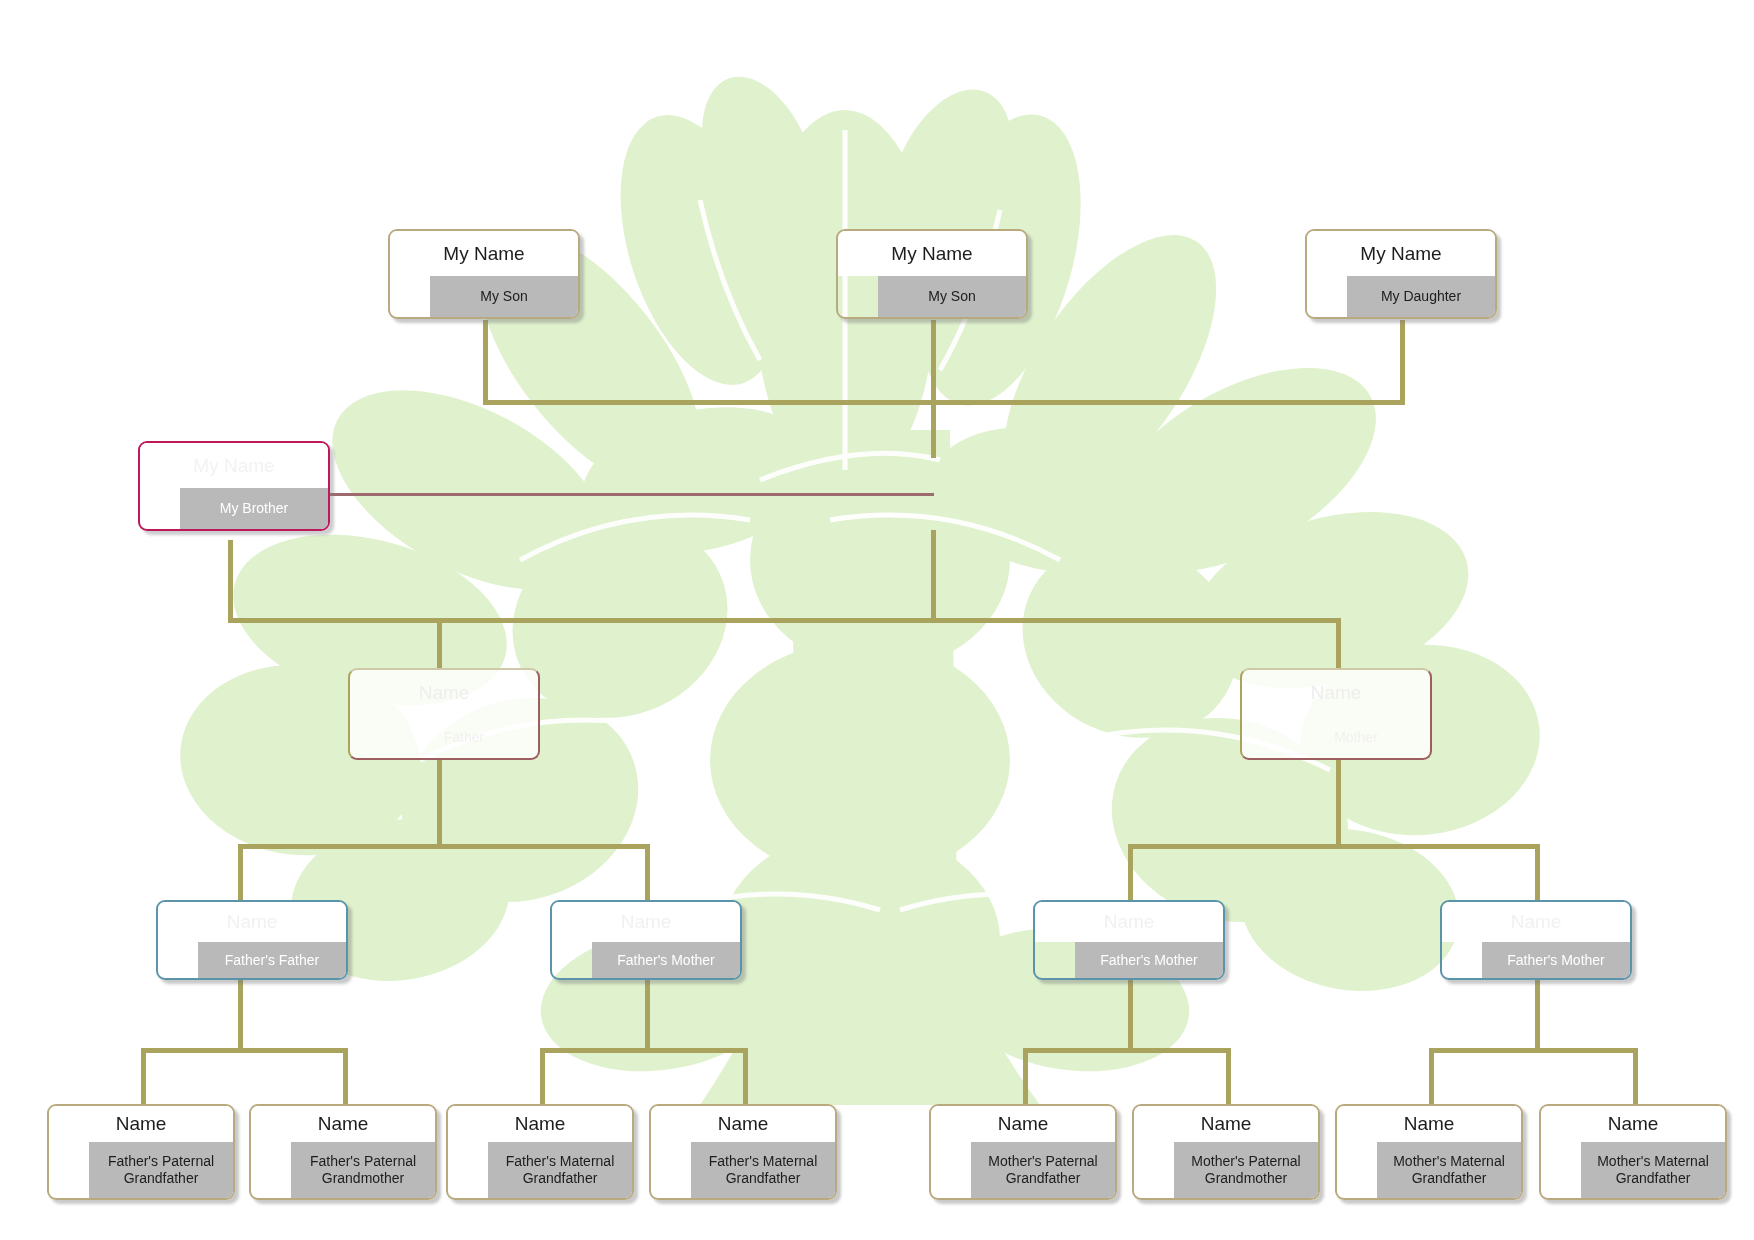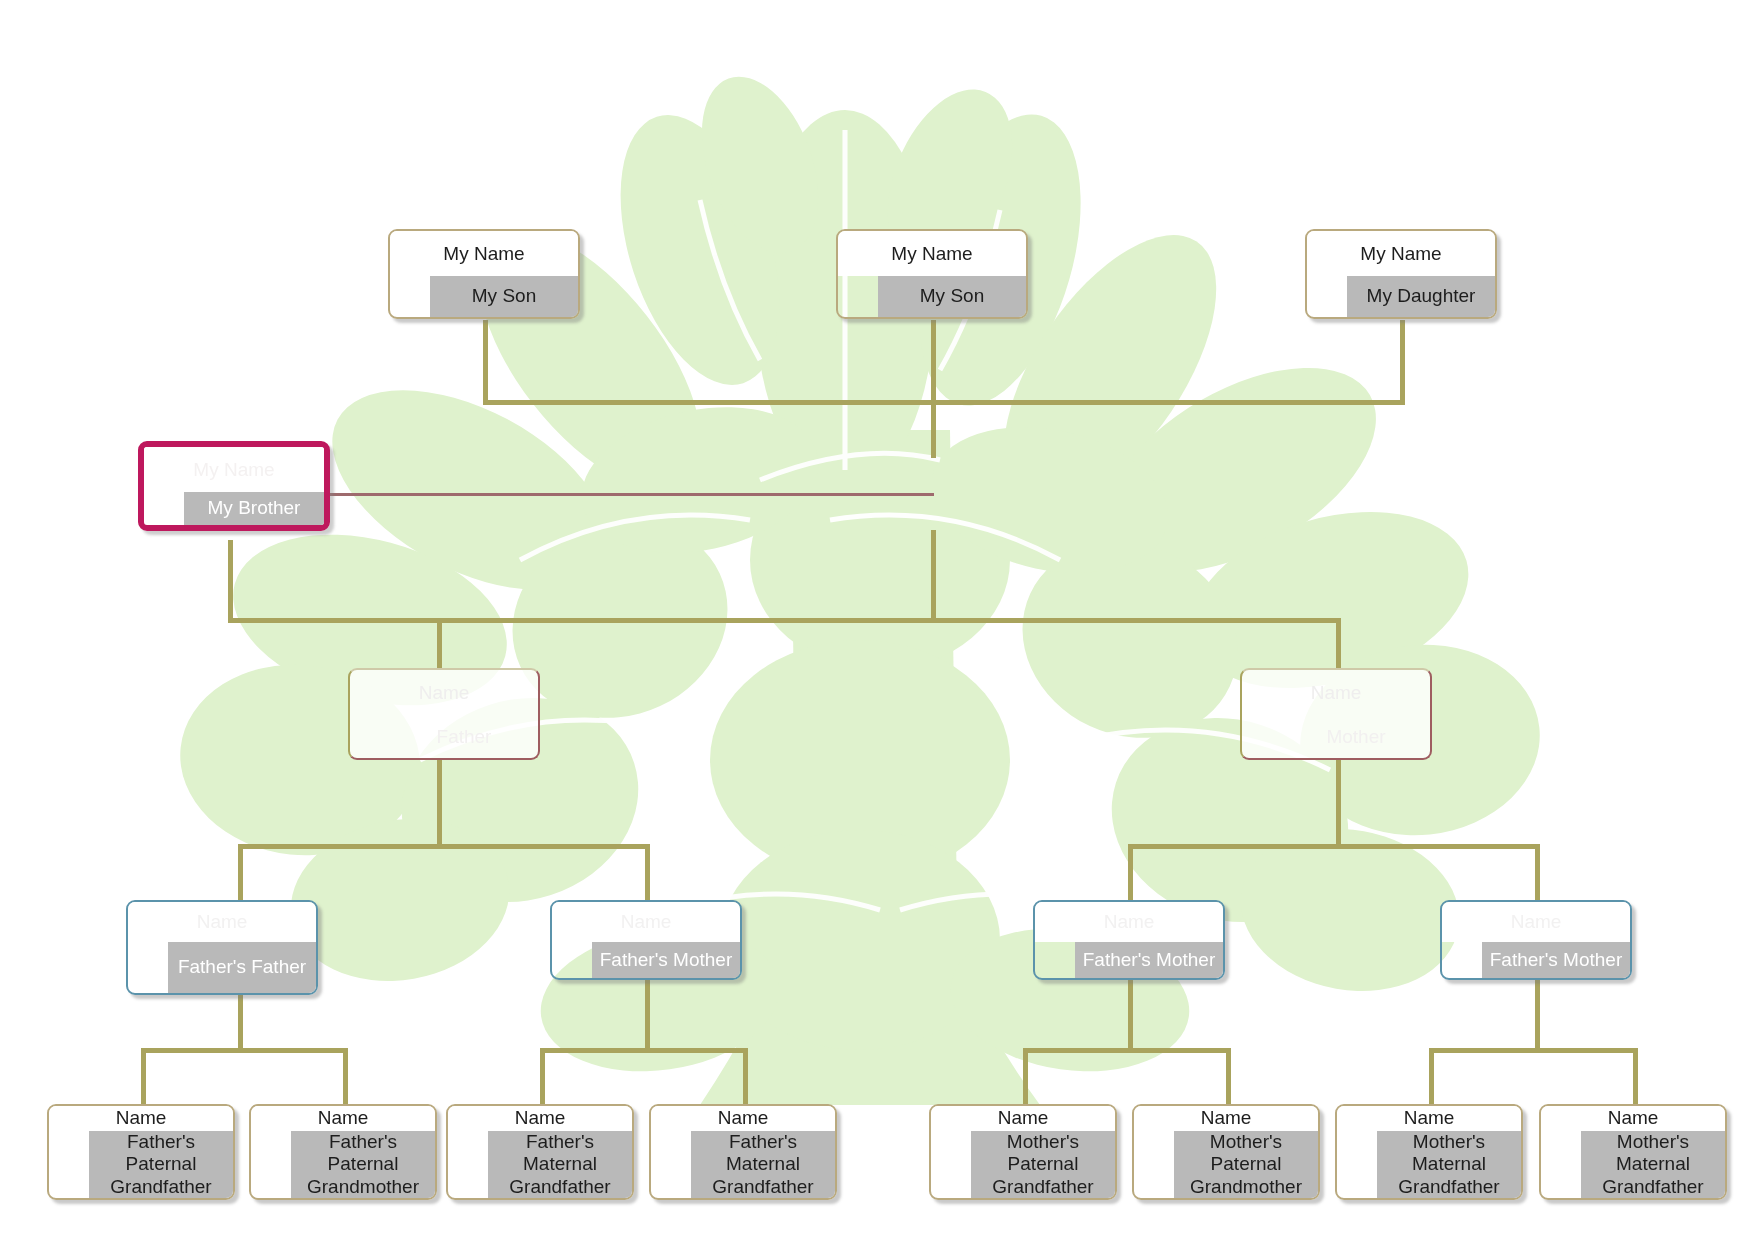--- a/index.html
+++ b/index.html
@@ -50,38 +50,38 @@
     text-align: center;
     display: flex; align-items: center; justify-content: center;
     font-size: 19px;
     color: #1d1d1d;
   }
   .node .role {
     background: #b9b9b9;
     text-align: center;
     display: flex; align-items: center; justify-content: center;
     flex-direction: column;
-    font-size: 19px;
+    font-size: 14px;
     color: #1d1d1d;
     line-height: 1.18;
     flex: 1;
     margin-left: 40px;
   }
 
   
   .node.tan {
     border: 2px solid #b9a97e;
     box-shadow: 4px 4px 3px rgba(120,120,120,0.40);
   }
   .node.tan .name { color: #1d1d1d; }
   .node.tan .role { color: #1d1d1d; background: #b9b9b9; }
 
   
   .node.rose {
-    border: 6px solid #be185d;
+    border: 2px solid #be185d;
     box-shadow: 4px 4px 3px rgba(130,130,130,0.40);
   }
   .node.rose .name { color: #f4f1f1; }
   .node.rose .role { color: #ffffff; background: #b9b9b9; }
 
   
   .node.ghost {
     border: 2px solid #9e5d60;
     border-left-color: #a9a35d;
     border-top-color: #cfc9a8;
@@ -220,21 +220,21 @@
   <div class="node ghost" style="left:348px; top:668px; width:192px; height:92px;">
     <div class="name" style="height:46px;">Name</div>
     <div class="role">Father</div>
   </div>
 
   <div class="node ghost" style="left:1240px; top:668px; width:192px; height:92px;">
     <div class="name" style="height:46px;">Name</div>
     <div class="role">Mother</div>
   </div>
 
-  <div class="node steel" style="left:126px; top:900px; width:192px; height:95px;">
+  <div class="node steel" style="left:156px; top:900px; width:192px; height:80px;">
     <div class="name" style="height:40px;">Name</div>
     <div class="role">Father's Father</div>
   </div>
 
   <div class="node steel" style="left:550px; top:900px; width:192px; height:80px;">
     <div class="name" style="height:40px;">Name</div>
     <div class="role">Father's Mother</div>
   </div>
 
   <div class="node steel" style="left:1033px; top:900px; width:192px; height:80px;">

